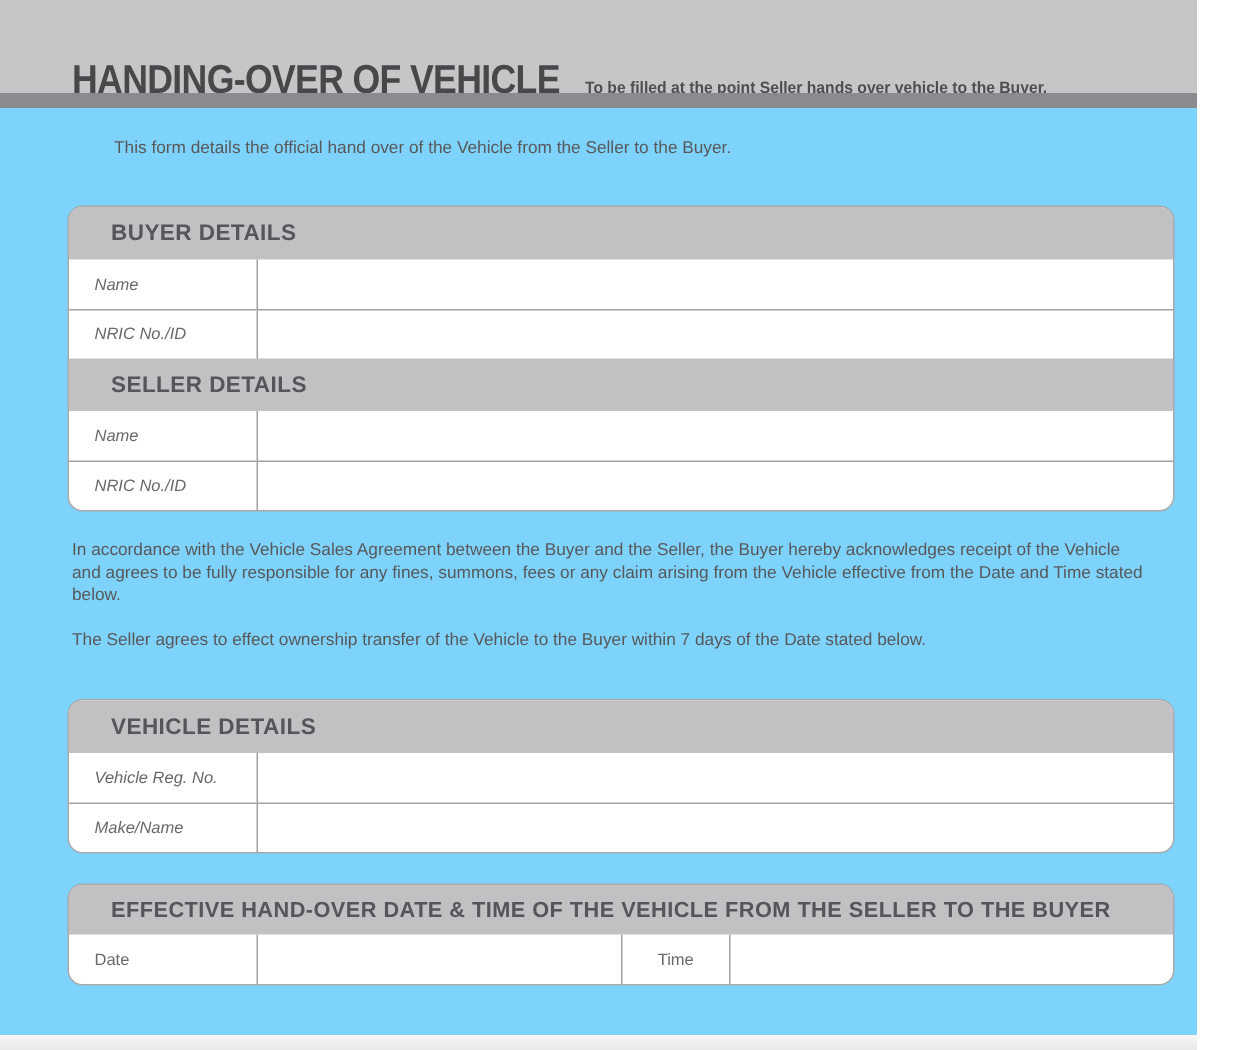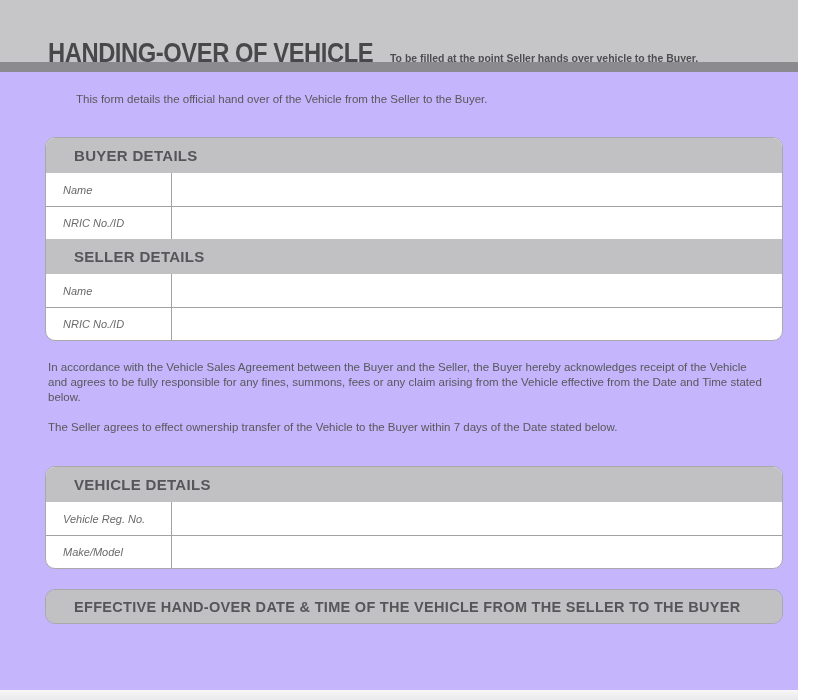--- a/index.html
+++ b/index.html
@@ -2,21 +2,21 @@
 <html><head>
 <meta charset="utf-8">
 <style>
   * { margin: 0; padding: 0; box-sizing: border-box; }
   html, body { background: #ffffff; }
   body { font-family: "Liberation Sans", sans-serif; }
   .page {
     position: relative;
     width: 798px;
     height: 700px;
-    background: #c4b5fd;
+    background: #7dd3fc;
     overflow: hidden;
   }
 
   
   .header {
     position: absolute;
     top: 0; left: 0;
     width: 828px; height: 62px;
     background: #c6c6c8;
   }
@@ -207,24 +207,30 @@
   <div class="legal-p1">In accordance with the Vehicle Sales Agreement between the Buyer and the Seller, the Buyer hereby acknowledges receipt of the Vehicle and agrees to be fully responsible for any fines, summons, fees or any claim arising from the Vehicle effective from the Date and Time stated below.</div>
   <div class="legal-p2">The Seller agrees to effect ownership transfer of the Vehicle to the Buyer within 7 days of the Date stated below.</div>
 
   <div class="ftable table-vehicle">
     <div class="sect-header">VEHICLE DETAILS</div>
     <div class="frow">
       <div class="flabel">Vehicle Reg. No.</div>
       <div class="fvalue"></div>
     </div>
     <div class="frow">
-      <div class="flabel">Make/Model</div>
+      <div class="flabel">Make/Name</div>
       <div class="fvalue"></div>
     </div>
   </div>
 
   <div class="ftable table-handover">
     <div class="sect-header">EFFECTIVE HAND-OVER DATE &amp; TIME OF THE VEHICLE FROM THE SELLER TO THE BUYER</div>
+    <div class="ho-row">
+      <div class="ho-date-label">Date</div>
+      <div class="ho-date-value"></div>
+      <div class="ho-time-label">Time</div>
+      <div class="ho-time-value"></div>
+    </div>
   </div>
 
   <div class="bottom-strip"></div>
 
 </div>
 
 </body></html>

